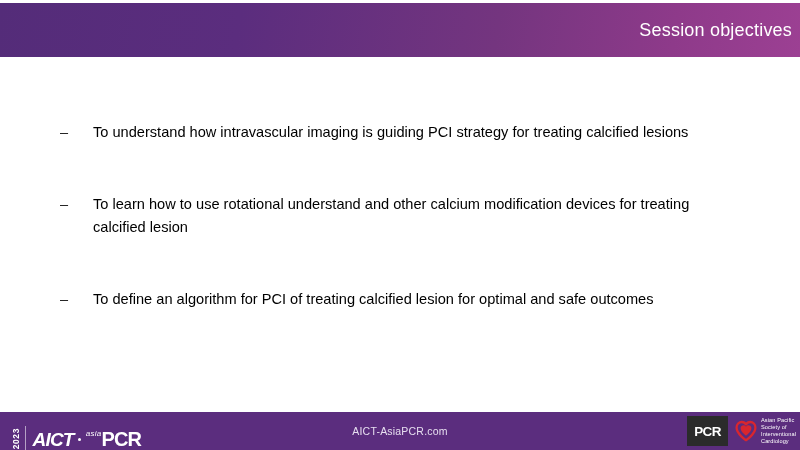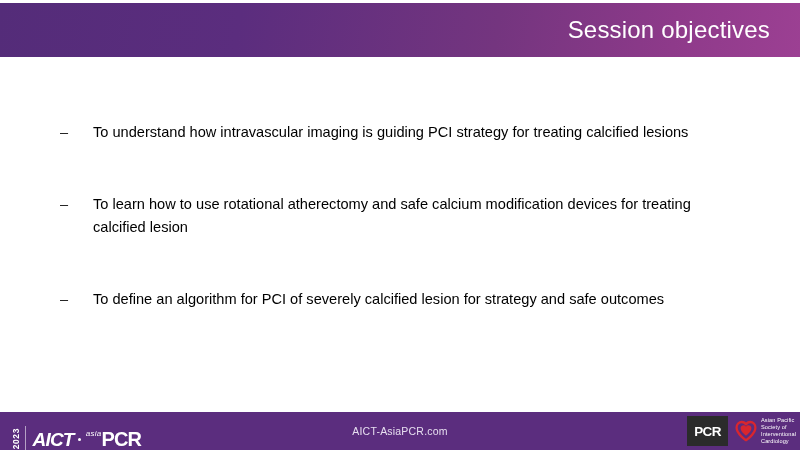--- a/index.html
+++ b/index.html
@@ -28,24 +28,24 @@
     top: 3px;
     width: 800px;
     height: 54px;
     background: linear-gradient(100deg, #542c79 0%, #5b2d7e 30%, #74357f 62%, #8e3a8a 84%, #9c4093 100%);
     display: flex;
     align-items: center;
     justify-content: flex-end;
   }
   .header-title {
     color: #ffffff;
-    font-size: 24px;
+    font-size: 18px;
     font-weight: 400;
     letter-spacing: 0.2px;
-    padding-right: 30px;
+    padding-right: 8px;
     white-space: nowrap;
   }
 
   
   .body-area {
     position: absolute;
     left: 0;
     top: 57px;
     width: 800px;
     height: 355px;
@@ -225,26 +225,26 @@
   <div class="body-area">
     <div class="bullet-list">
 
       <div class="bullet">
         <span class="bullet-marker">–</span>
         <span class="bullet-text">To understand how intravascular imaging is guiding PCI strategy for treating calcified lesions</span>
       </div>
 
       <div class="bullet">
         <span class="bullet-marker">–</span>
-        <span class="bullet-text">To learn how to use rotational atherectomy and safe calcium modification devices for treating calcified lesion</span>
+        <span class="bullet-text">To learn how to use rotational understand and other calcium modification devices for treating calcified lesion</span>
       </div>
 
       <div class="bullet">
         <span class="bullet-marker">–</span>
-        <span class="bullet-text">To define an algorithm for PCI of severely calcified lesion for strategy and safe outcomes</span>
+        <span class="bullet-text">To define an algorithm for PCI of treating calcified lesion for optimal and safe outcomes</span>
       </div>
 
     </div>
   </div>
 
   <div class="footer-bar">
 
     <div class="footer-left">
       <div class="year-vertical">2023</div>
       <div class="year-divider"></div>

